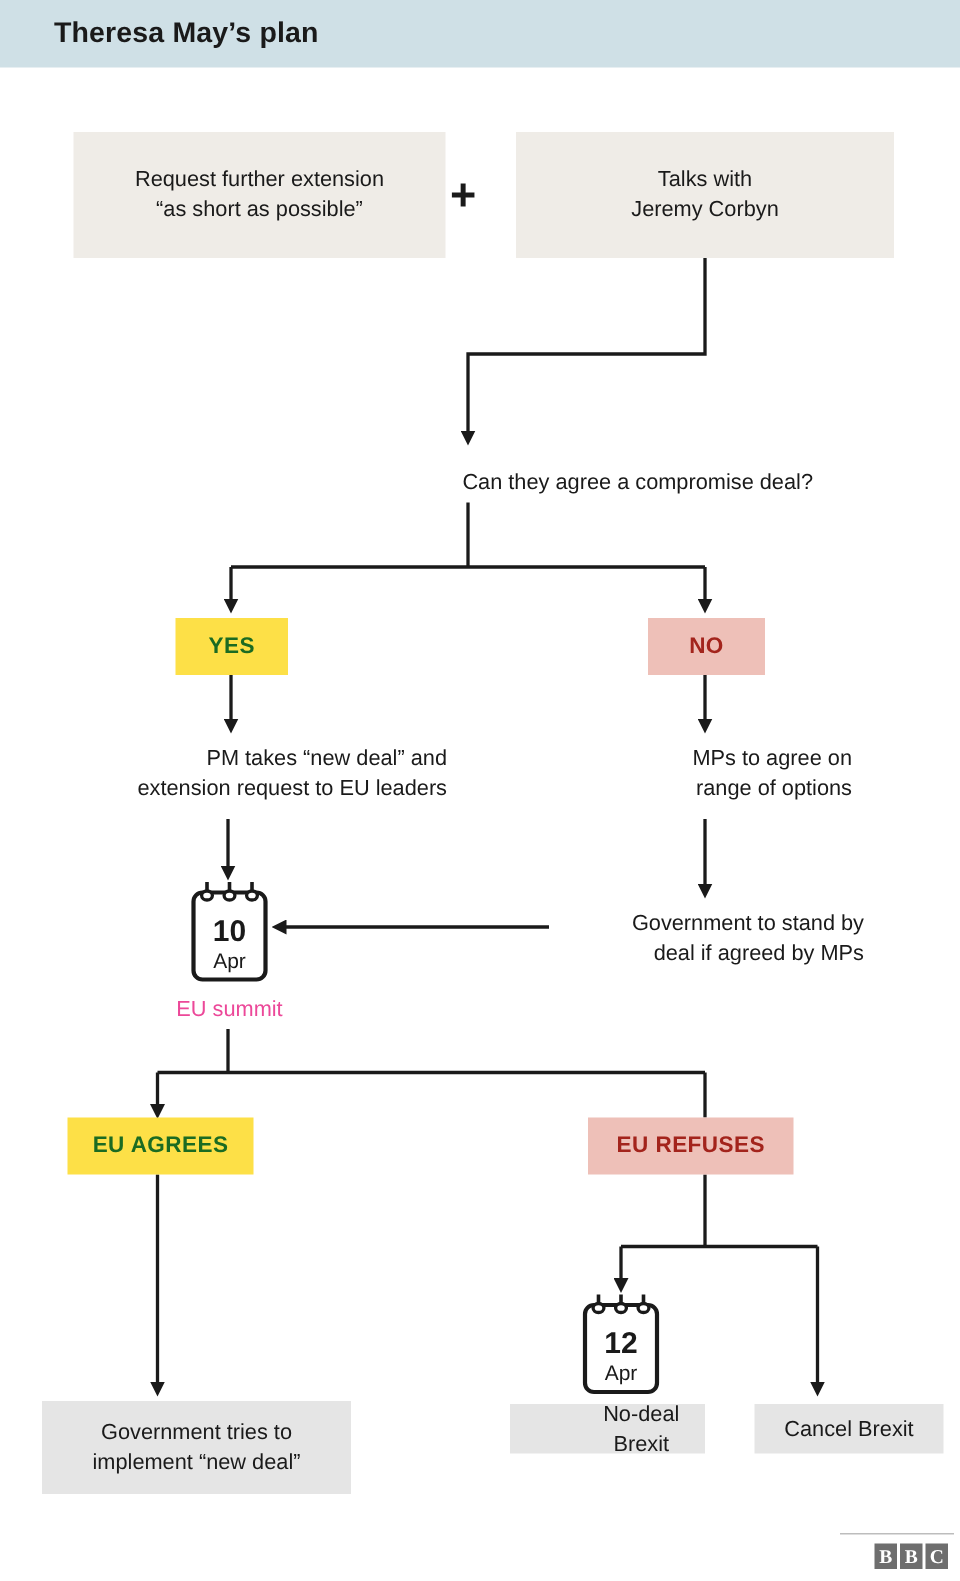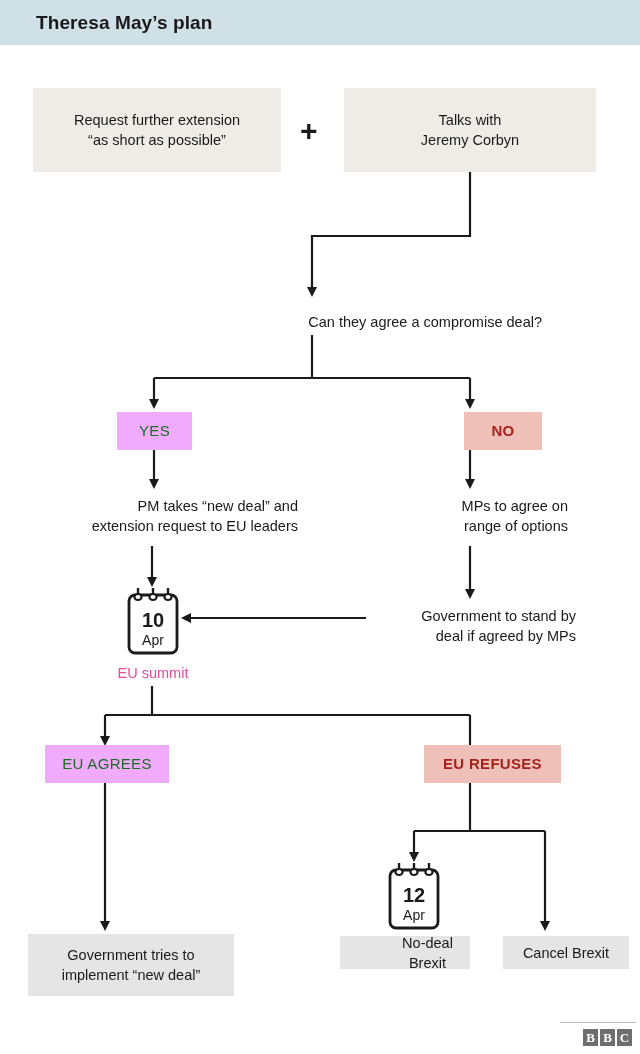--- a/index.html
+++ b/index.html
@@ -52,33 +52,32 @@
     justify-content: center;
     text-align: center;
     color: #1a1a1a;
     font-size: 14.5px;
     line-height: 20px;
   }
   .beige {
     background: #efece7;
   }
   .greenbox {
-    background: #f0abfc;
+    background: #fde047;
     color: #1b6b22;
-    font-weight: normal;
+    font-weight: bold;
     font-size: 15px;
     letter-spacing: 0.3px;
   }
   .redbox {
     background: #eec0b8;
     color: #a3241c;
     font-weight: bold;
     font-size: 15px;
     letter-spacing: 0.3px;
-    margin-left: 32px;
   }
   .bluebox {
     background: #e5e5e5;
     color: #1a1a1a;
     font-size: 14.5px;
   }
   .plaintext {
     position: absolute;
     text-align: right;
     color: #1a1a1a;
@@ -183,21 +182,21 @@
       <path d="M414,831 L545,831"></path>
 
       <path d="M414,831 L414,857" marker-end="url(#ah)"></path>
 
       <path d="M545,831 L545,926" marker-end="url(#ah)"></path>
 
       <path d="M105,783 L105,926" marker-end="url(#ah)"></path>
     </g>
   </svg>
 
-  <div class="node beige" style="left:33px; top:88px; width:248px; height:84px;">
+  <div class="node beige" style="left:49px; top:88px; width:248px; height:84px;">
     <div>
       <div>Request further extension</div>
       <div>“as short as possible”</div>
     </div>
   </div>
 
   <div class="plus-sign" style="left:300px; top:116px;">+</div>
 
   <div class="node beige" style="left:344px; top:88px; width:252px; height:84px;">
     <div>

